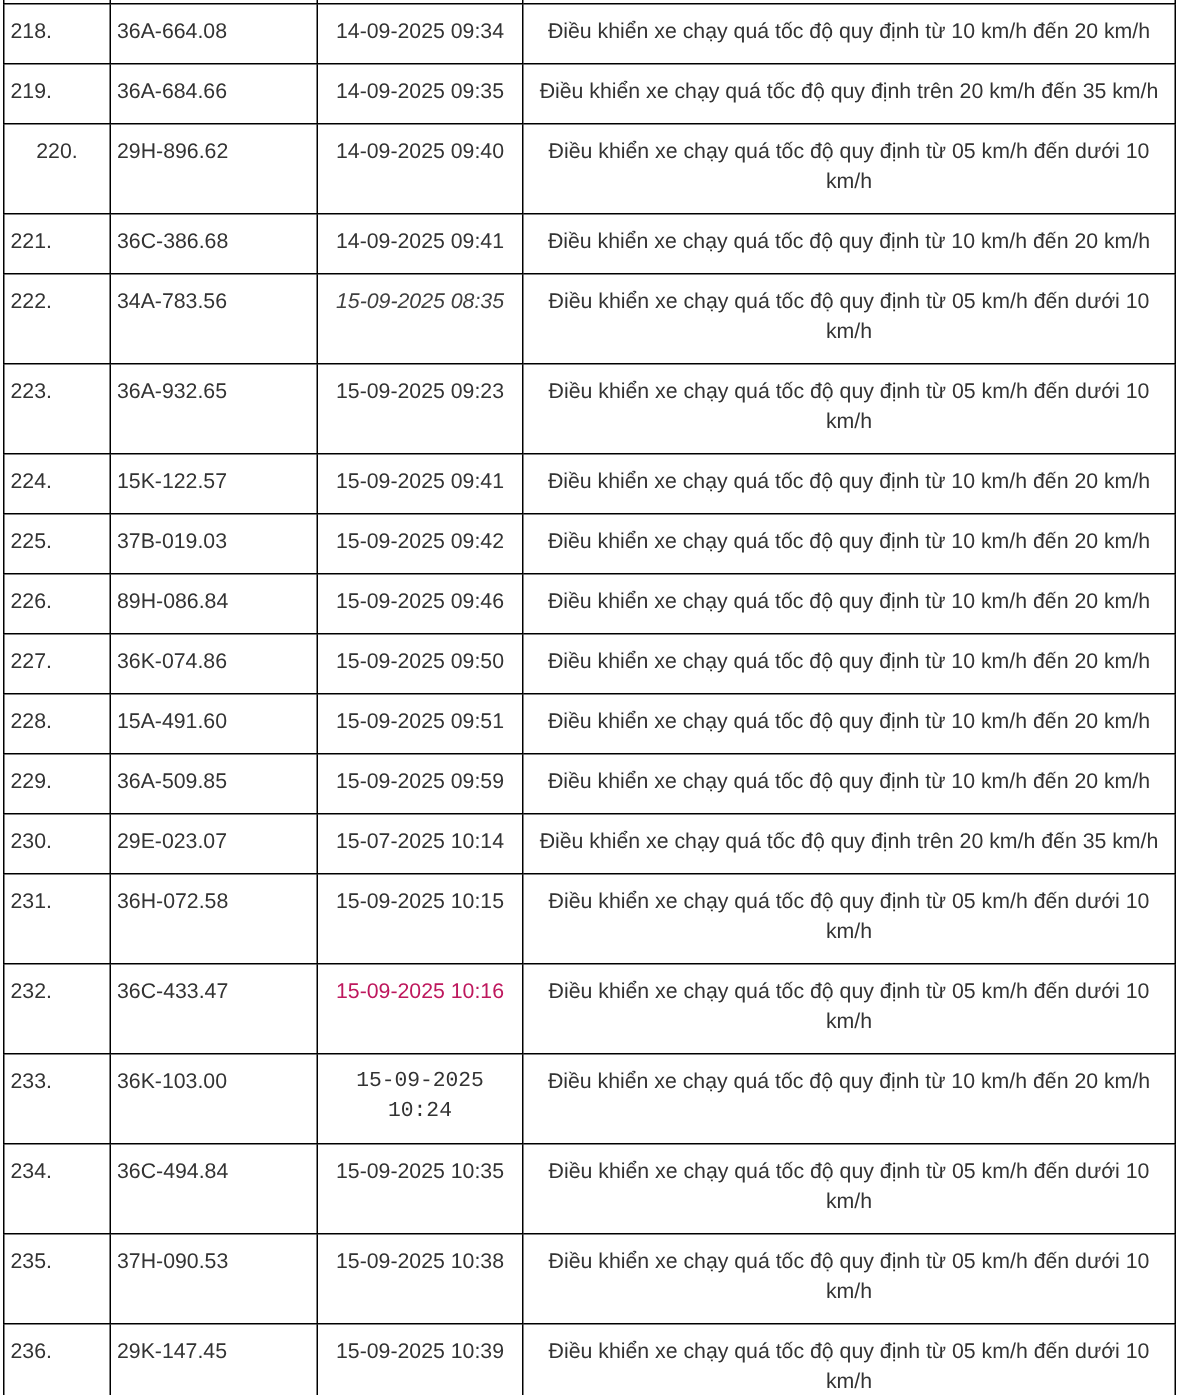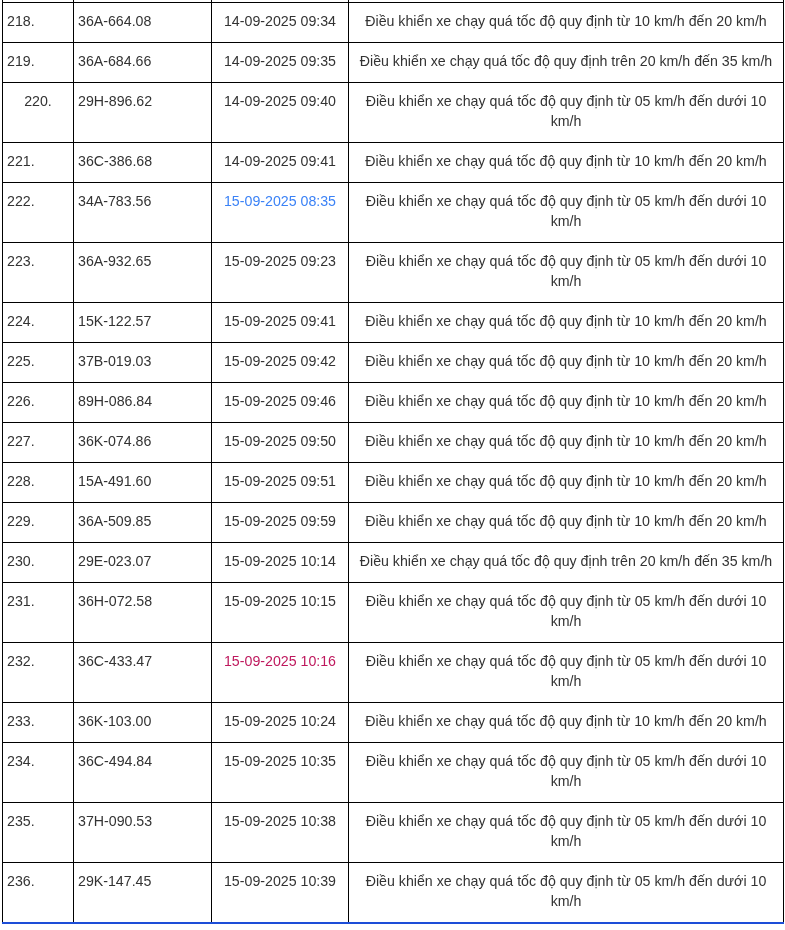--- a/index.html
+++ b/index.html
@@ -97,21 +97,21 @@
     </tr>
         <tr class="row">
       <td class="c-index" style="border-color: rgb(0, 0, 0); color: rgb(51, 51, 51);">221.</td>
       <td class="c-plate" style="border-color: rgb(0, 0, 0); color: rgb(51, 51, 51);">36C-386.68</td>
       <td class="c-datetime" style="border-color: rgb(0, 0, 0); color: rgb(51, 51, 51);">14-09-2025 09:41</td>
       <td class="c-violation" style="border-color: rgb(0, 0, 0); color: rgb(51, 51, 51);">Điều khiển xe chạy quá tốc độ quy định từ 10 km/h đến 20 km/h</td>
     </tr>
         <tr class="row">
       <td class="c-index" style="border-color: rgb(0, 0, 0); color: rgb(51, 51, 51);">222.</td>
       <td class="c-plate" style="border-color: rgb(0, 0, 0); color: rgb(51, 51, 51);">34A-783.56</td>
-      <td class="c-datetime" style="border-color: rgb(0, 0, 0); color: #3b82f6;">15-09-2025 08:35</td>
+      <td class="c-datetime" style="border-color: rgb(0, 0, 0); color: #404040; font-style: italic;">15-09-2025 08:35</td>
       <td class="c-violation" style="border-color: rgb(0, 0, 0); color: rgb(51, 51, 51);">Điều khiển xe chạy quá tốc độ quy định từ 05 km/h đến dưới 10 km/h</td>
     </tr>
         <tr class="row">
       <td class="c-index" style="border-color: rgb(0, 0, 0); color: rgb(51, 51, 51);">223.</td>
       <td class="c-plate" style="border-color: rgb(0, 0, 0); color: rgb(51, 51, 51);">36A-932.65</td>
       <td class="c-datetime" style="border-color: rgb(0, 0, 0); color: rgb(51, 51, 51);">15-09-2025 09:23</td>
       <td class="c-violation" style="border-color: rgb(0, 0, 0); color: rgb(51, 51, 51);">Điều khiển xe chạy quá tốc độ quy định từ 05 km/h đến dưới 10 km/h</td>
     </tr>
         <tr class="row">
       <td class="c-index" style="border-color: rgb(0, 0, 0); color: rgb(51, 51, 51);">224.</td>
@@ -145,39 +145,39 @@
     </tr>
         <tr class="row">
       <td class="c-index" style="border-color: rgb(0, 0, 0); color: rgb(51, 51, 51);">229.</td>
       <td class="c-plate" style="border-color: rgb(0, 0, 0); color: rgb(51, 51, 51);">36A-509.85</td>
       <td class="c-datetime" style="border-color: rgb(0, 0, 0); color: rgb(51, 51, 51);">15-09-2025 09:59</td>
       <td class="c-violation" style="border-color: rgb(0, 0, 0); color: rgb(51, 51, 51);">Điều khiển xe chạy quá tốc độ quy định từ 10 km/h đến 20 km/h</td>
     </tr>
         <tr class="row">
       <td class="c-index" style="border-color: rgb(0, 0, 0); color: rgb(51, 51, 51);">230.</td>
       <td class="c-plate" style="border-color: rgb(0, 0, 0); color: rgb(51, 51, 51);">29E-023.07</td>
-      <td class="c-datetime" style="border-color: rgb(0, 0, 0); color: rgb(51, 51, 51);">15-09-2025 10:14</td>
+      <td class="c-datetime" style="border-color: rgb(0, 0, 0); color: rgb(51, 51, 51);">15-07-2025 10:14</td>
       <td class="c-violation" style="border-color: rgb(0, 0, 0); color: rgb(51, 51, 51);">Điều khiển xe chạy quá tốc độ quy định trên 20 km/h đến 35 km/h</td>
     </tr>
         <tr class="row">
       <td class="c-index" style="border-color: rgb(0, 0, 0); color: rgb(51, 51, 51);">231.</td>
       <td class="c-plate" style="border-color: rgb(0, 0, 0); color: rgb(51, 51, 51);">36H-072.58</td>
       <td class="c-datetime" style="border-color: rgb(0, 0, 0); color: rgb(51, 51, 51);">15-09-2025 10:15</td>
       <td class="c-violation" style="border-color: rgb(0, 0, 0); color: rgb(51, 51, 51);">Điều khiển xe chạy quá tốc độ quy định từ 05 km/h đến dưới 10 km/h</td>
     </tr>
         <tr class="row">
       <td class="c-index" style="border-color: rgb(0, 0, 0); color: rgb(51, 51, 51);">232.</td>
       <td class="c-plate" style="border-color: rgb(0, 0, 0); color: rgb(51, 51, 51);">36C-433.47</td>
       <td class="c-datetime" style="border-color: rgb(0, 0, 0); color: #be185d;">15-09-2025 10:16</td>
       <td class="c-violation" style="border-color: rgb(0, 0, 0); color: rgb(51, 51, 51);">Điều khiển xe chạy quá tốc độ quy định từ 05 km/h đến dưới 10 km/h</td>
     </tr>
         <tr class="row">
       <td class="c-index" style="border-color: rgb(0, 0, 0); color: rgb(51, 51, 51);">233.</td>
       <td class="c-plate" style="border-color: rgb(0, 0, 0); color: rgb(51, 51, 51);">36K-103.00</td>
-      <td class="c-datetime" style="border-color: rgb(0, 0, 0); color: rgb(51, 51, 51);">15-09-2025 10:24</td>
+      <td class="c-datetime" style="border-color: rgb(0, 0, 0); color: rgb(51, 51, 51); font-family: Liberation Mono, monospace;">15-09-2025 10:24</td>
       <td class="c-violation" style="border-color: rgb(0, 0, 0); color: rgb(51, 51, 51);">Điều khiển xe chạy quá tốc độ quy định từ 10 km/h đến 20 km/h</td>
     </tr>
         <tr class="row">
       <td class="c-index" style="border-color: rgb(0, 0, 0); color: rgb(51, 51, 51);">234.</td>
       <td class="c-plate" style="border-color: rgb(0, 0, 0); color: rgb(51, 51, 51);">36C-494.84</td>
       <td class="c-datetime" style="border-color: rgb(0, 0, 0); color: rgb(51, 51, 51);">15-09-2025 10:35</td>
       <td class="c-violation" style="border-color: rgb(0, 0, 0); color: rgb(51, 51, 51);">Điều khiển xe chạy quá tốc độ quy định từ 05 km/h đến dưới 10 km/h</td>
     </tr>
         <tr class="row">
       <td class="c-index" style="border-color: rgb(0, 0, 0); color: rgb(51, 51, 51);">235.</td>

